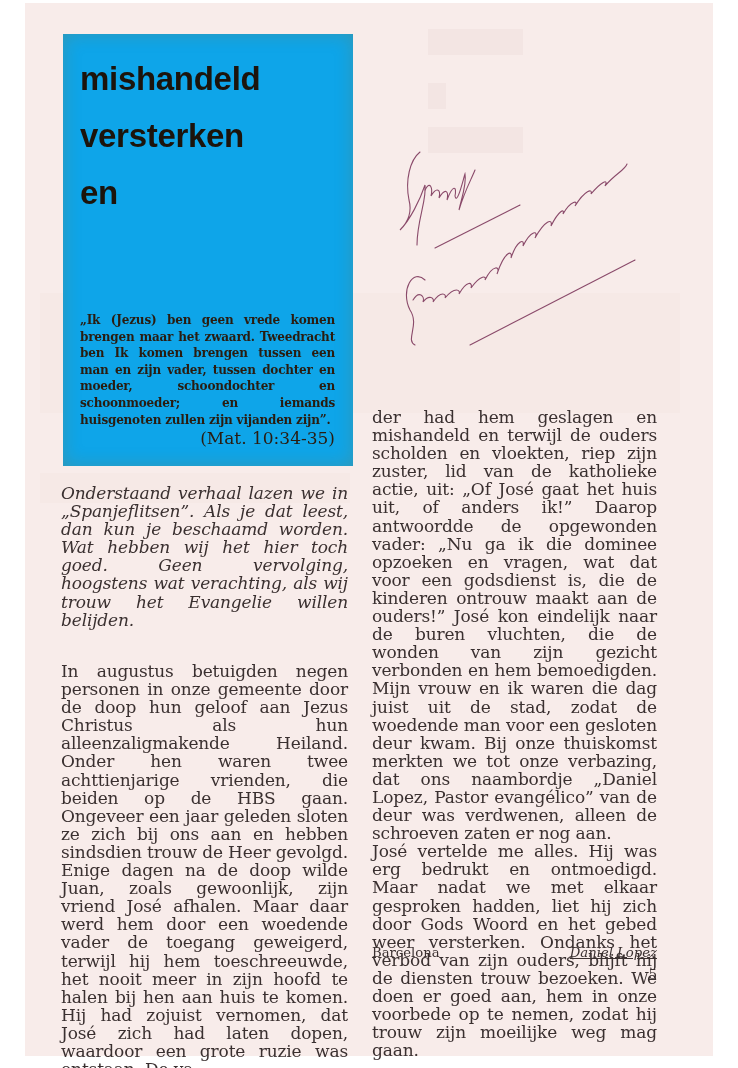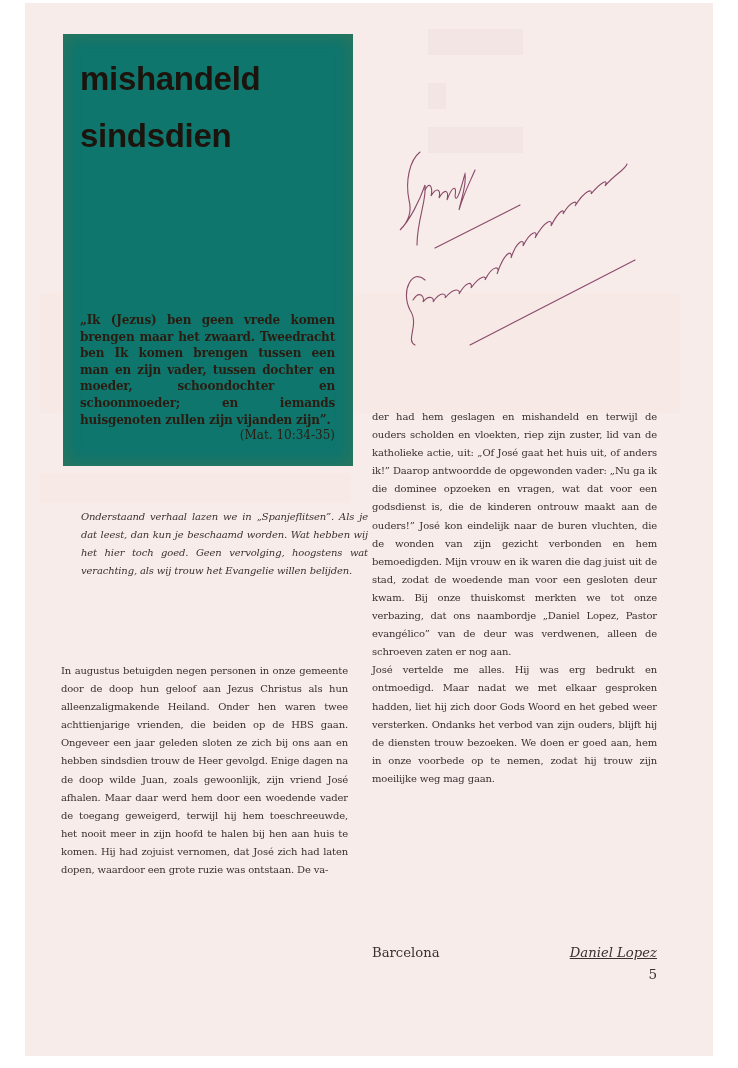--- a/index.html
+++ b/index.html
@@ -9,45 +9,45 @@
     }
     .sheet {
       position: absolute; left: 25px; top: 3px; width: 688px; height: 1053px;
       background: #f8ecea;
     }
     .ghost {
       position: absolute; background: #efe0dd; opacity: 0.55;
     }
     .gold-box {
       position: absolute; left: 63px; top: 34px; width: 290px; height: 432px;
-      background: #0f766e;
+      background: #0ea5e9;
       box-shadow: inset 0 0 18px rgba(160,110,20,0.25);
     }
     .headline {
       position: absolute; left: 17px; top: 16px;
       font-family: "Liberation Sans", sans-serif; font-weight: bold;
       font-size: 33px; color: #1c140c; line-height: 57px; letter-spacing: -0.3px;
     }
     .headline div { white-space: nowrap; }
     .quote {
       position: absolute; left: 17px; top: 278px; width: 255px;
       font-family: "DejaVu Serif", serif; font-weight: bold;
       font-size: 12px; line-height: 16.6px; color: #2a1c10;
       text-align: justify; text-align-last: left; letter-spacing: -0.2px;
     }
     .quote-ref {
       position: absolute; right: 18px; top: 394px;
-      font-family: "DejaVu Serif", serif; font-size: 12px; color: #2a1c10;
+      font-family: "DejaVu Serif", serif; font-size: 17px; color: #2a1c10;
     }
     .col {
       position: absolute; font-family: "DejaVu Serif", serif; color: #3a3030;
-      font-size: 10px; line-height: 18.1px; text-align: justify;
+      font-size: 17px; line-height: 18.1px; text-align: justify;
       letter-spacing: -0.15px;
     }
-    .intro { left: 61px; top: 508px; width: 287px; font-style: italic; margin-left: 20px; }
+    .intro { left: 61px; top: 484px; width: 287px; font-style: italic; }
     .body-left { left: 61px; top: 650px; width: 287px; margin-top: 12px; }
     .body-right { left: 372px; top: 408px; width: 285px; }
     .para { margin: 0; }
     .para.last-line-left { text-align-last: left; }
     .sig-row {
       position: absolute; left: 372px; top: 945px; width: 285px;
       display: flex; justify-content: space-between;
       font-family: "DejaVu Serif", serif; font-size: 13.2px; color: #3a3030;
     }
     .author { font-style: italic; text-decoration: underline; }
@@ -65,21 +65,22 @@
   <div class="ghost" style="left:403px;top:26px;width:95px;height:26px;"></div>
   <div class="ghost" style="left:403px;top:80px;width:18px;height:26px;"></div>
   <div class="ghost" style="left:403px;top:124px;width:95px;height:26px;"></div>
   <div class="ghost" style="left:15px;top:290px;width:640px;height:120px;opacity:0.25;"></div>
   <div class="ghost" style="left:15px;top:470px;width:310px;height:30px;opacity:0.25;"></div>
 </div>
 
 <div class="gold-box">
   <div class="headline">
     <div>mishandeld</div>
-    <div>sindsdien</div>
+    <div>versterken</div>
+    <div>en</div>
   </div>
   <div class="quote">„Ik (Jezus) ben geen vrede komen brengen maar het zwaard. Tweedracht ben Ik komen brengen tussen een man en zijn vader, tussen dochter en moeder, schoondochter en schoonmoeder; en iemands huisgenoten zullen zijn vijanden zijn”.</div>
   <div class="quote-ref">(Mat. 10:34-35)</div>
 </div>
 
 <svg class="handwriting" width="260" height="210" viewBox="0 0 260 210">
   <g fill="none" stroke="#8a4a6a" stroke-width="1.1" stroke-linecap="round">
     <path d="M25 12 C15 20, 10 40, 14 60 C18 75, 10 85, 5 90 C15 80, 25 60, 30 45 C32 60, 22 80, 22 105"></path>
     <path d="M30 50 C35 40, 38 48, 36 56 C42 46, 46 50, 44 58 C50 48, 54 50, 52 60 C58 44, 62 46, 60 56 C62 66, 68 40, 70 34 C72 44, 66 60, 64 70 C70 50, 76 40, 80 30"></path>
     <path d="M40 108 L125 65"></path>

